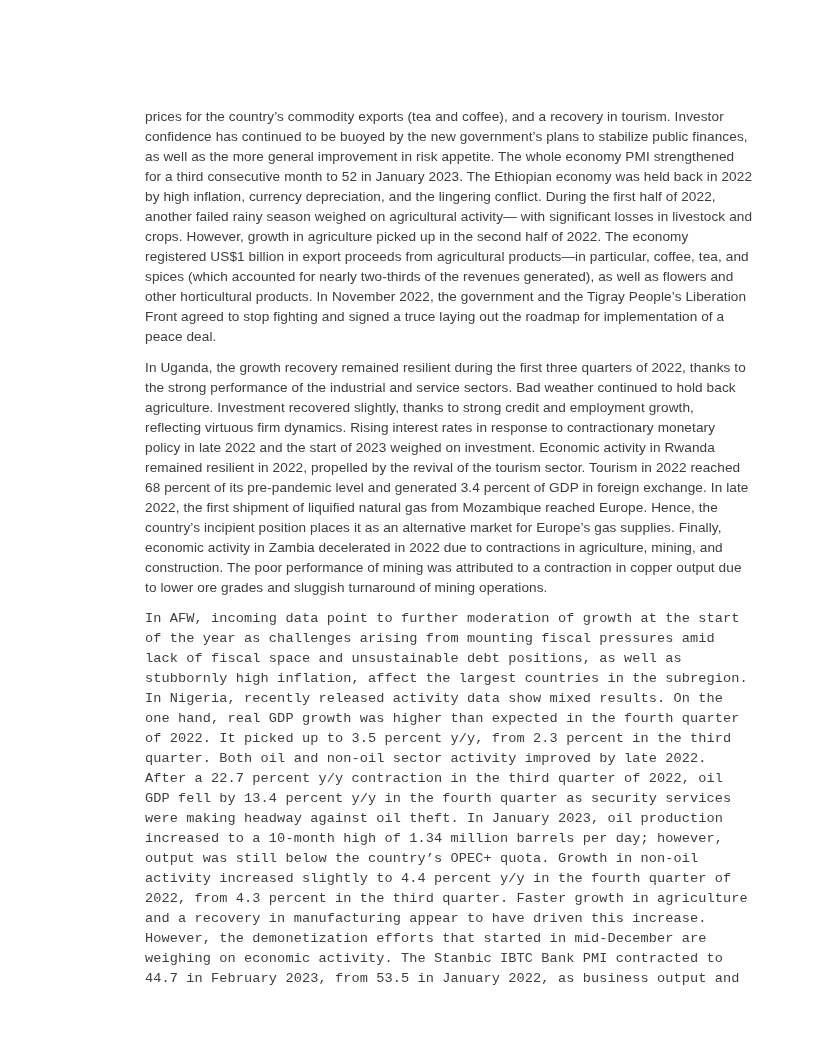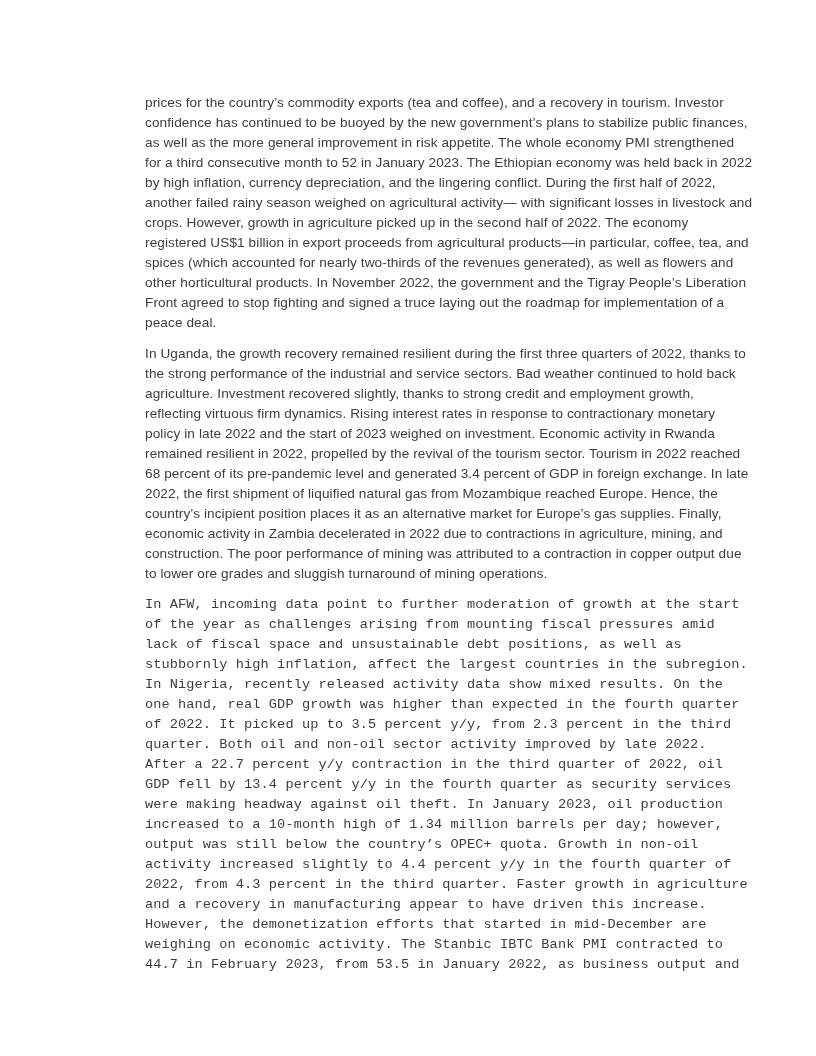--- a/index.html
+++ b/index.html
@@ -1,21 +1,21 @@
 <!DOCTYPE html>
 <html style="--page-bg: #ffffff; --body-color: #3d3d3d; --accent-color: #3a66ad; --footer-color: #6d6e70;"><head>
 <meta charset="utf-8">
 <style>
   * { margin: 0; padding: 0; box-sizing: border-box; }
   html, body { background: #ffffff; }
   .page {
     position: relative;
     width: 816px;
     height: 972px;
-    margin: 0 auto;
+    margin: 14px auto;
     background: var(--page-bg, #ffffff);
     overflow: hidden;
     font-family: "Liberation Sans", "DejaVu Sans", sans-serif;
     padding-left: 36px;
   }
   .body-text {
     position: absolute;
     left: 145px;
     top: 93px;
     width: 608px;

